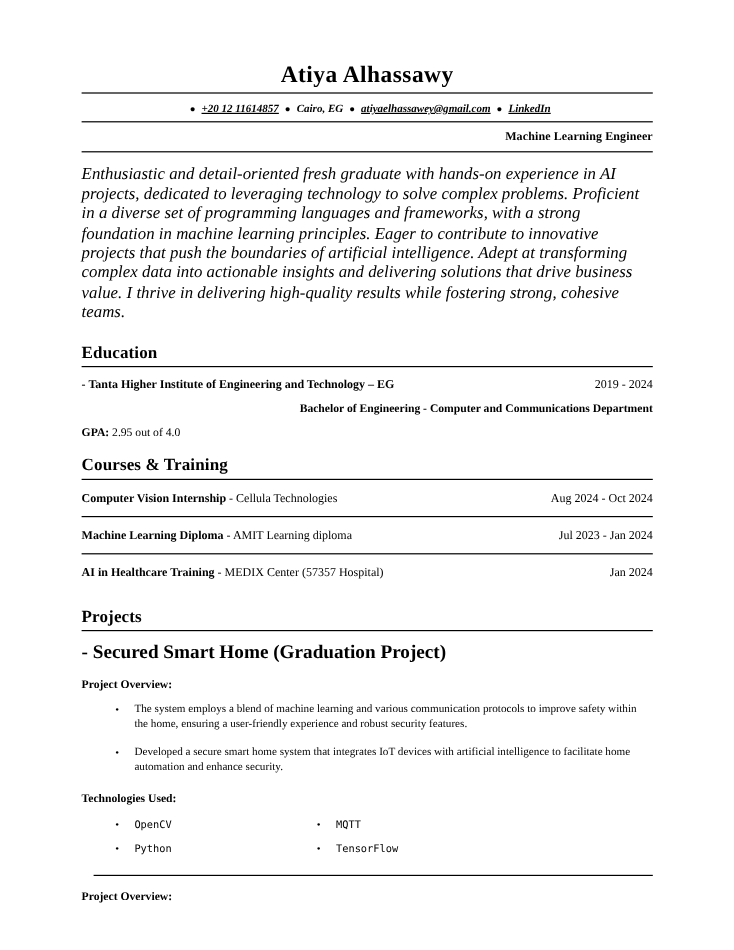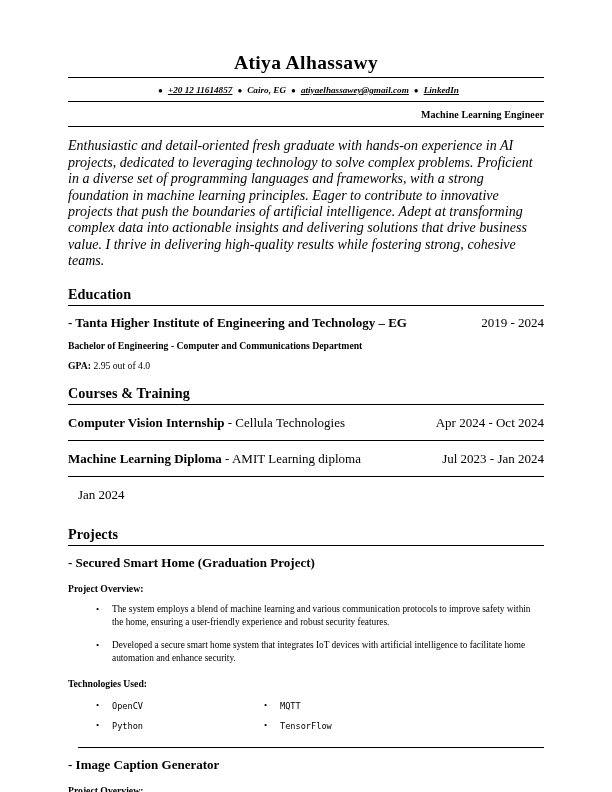--- a/index.html
+++ b/index.html
@@ -100,44 +100,44 @@
     height: 0;
     font-size: 0;
     line-height: 0;
   }
 
   
   .row {
     display: flex;
     justify-content: space-between;
     align-items: flex-end;
-    font-size: 13px;
+    font-size: 10px;
     width: 100%;
   }
   .row .left { text-align: left; }
   .row .right { text-align: right; white-space: nowrap; padding-left: 10px; }
 
   .bold { font-weight: bold; }
   .reg  { font-weight: normal; }
 
   
   .edu-line1 { padding-top: 9px; }
-  .edu-line2 { padding-top: 9px; font-size: 9.7px; font-weight: bold; }
+  .edu-line2 { padding-top: 9px; font-size: 9.7px; font-weight: bold; text-align: right; }
   .edu-line3 { padding-top: 9px; font-size: 9.7px; }
 
   
   .course-item { padding-top: 10px; padding-bottom: 9px; }
   .course-div {
     border-bottom: 1.1px solid #000;
     height: 0; font-size: 0; line-height: 0;
   }
 
   
   .proj-name {
-    font-size: 13px;
+    font-size: 16px;
     font-weight: bold;
     padding-top: 9px;
   }
   .proj-sub {
     font-size: 9.7px;
     font-weight: bold;
     padding-top: 12px;
   }
   ul.bullets {
     margin: 0;
@@ -226,35 +226,36 @@
       </div>
     </div>
 
     <div class="section">
       <div class="section-title">Courses &amp; Training</div>
       <div class="rule-heavy"></div>
 
       <div class="course-item">
         <div class="row">
           <span class="left"><span class="bold">Computer Vision Internship</span><span class="reg"> - Cellula Technologies</span></span>
-          <span class="right reg">Apr 2024 - Oct 2024</span>
+          <span class="right reg">Aug 2024 - Oct 2024</span>
         </div>
       </div>
       <div class="course-div"></div>
 
       <div class="course-item">
         <div class="row">
           <span class="left"><span class="bold">Machine Learning Diploma</span><span class="reg"> - AMIT Learning diploma</span></span>
           <span class="right reg">Jul 2023 - Jan 2024</span>
         </div>
       </div>
       <div class="course-div"></div>
 
       <div class="course-item">
         <div class="row">
+          <span class="left"><span class="bold">AI in Healthcare Training</span><span class="reg"> - MEDIX Center (57357 Hospital)</span></span>
           <span class="right reg">Jan 2024</span>
         </div>
       </div>
     </div>
 
     <div class="section">
       <div class="section-title">Projects</div>
       <div class="rule-heavy"></div>
 
       <div>
@@ -275,19 +276,18 @@
             <span class="tech-cell">TensorFlow</span>
           </div>
         </div>
       </div>
 
       <div class="proj-div-wrap">
         <div class="proj-div"></div>
       </div>
 
       <div>
-        <div class="proj-name">- Image Caption Generator</div>
         <div class="proj-sub">Project Overview:</div>
       </div>
     </div>
 
   </div>
 </div>
 
 </body></html>

